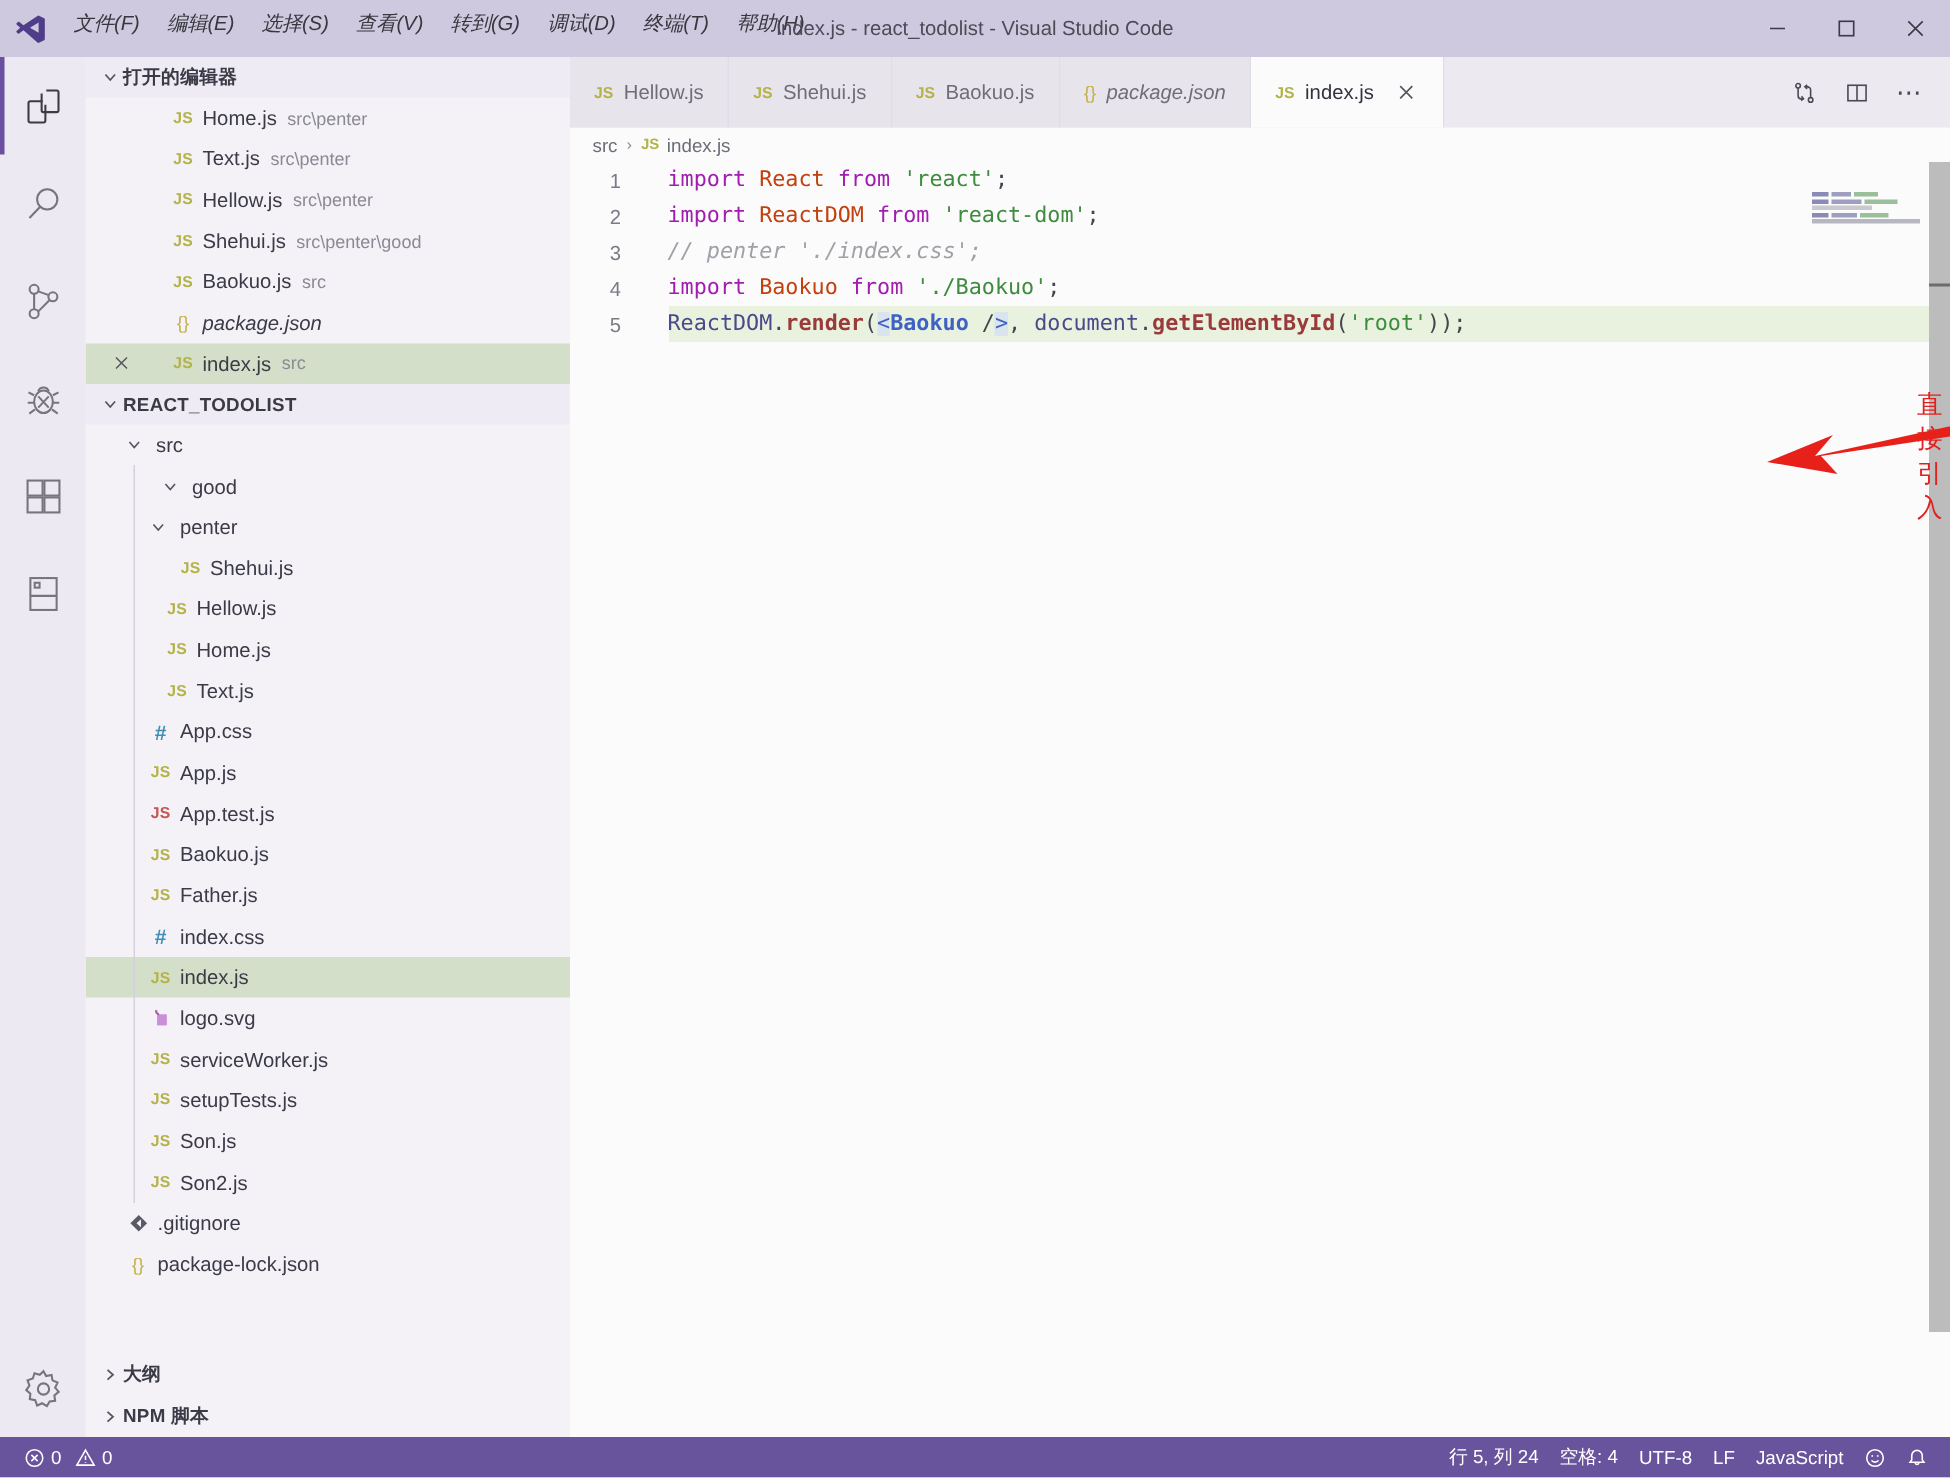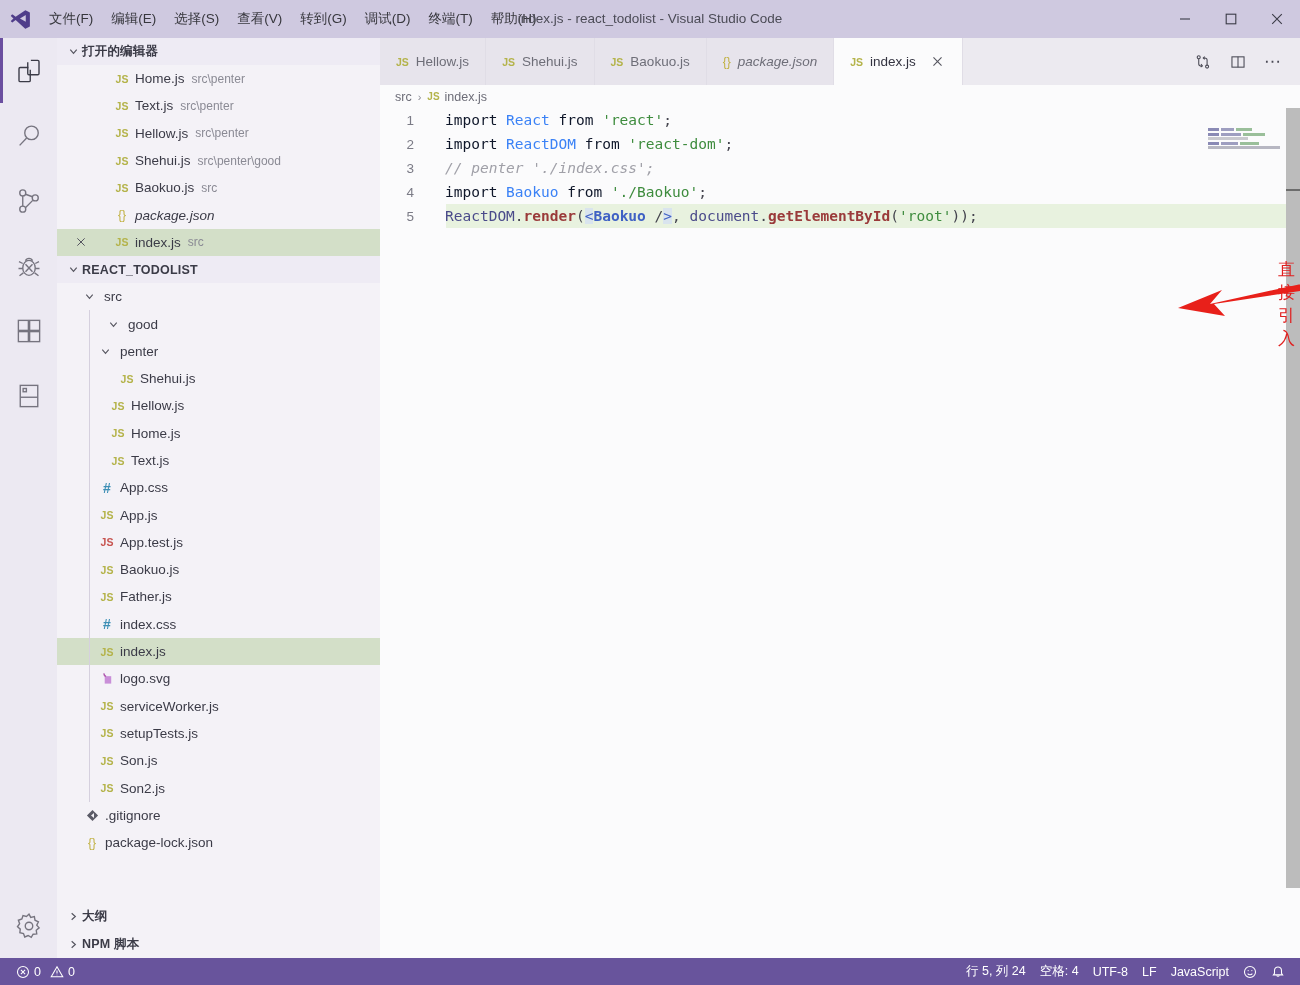--- a/index.html
+++ b/index.html
@@ -16,21 +16,21 @@
   .titlebar {
     height: 38px; flex: 0 0 38px;
     background: #cfc9e0;
     display: flex; align-items: center;
     position: relative;
     color: #3b3b47;
     font-size: 13.5px;
   }
   .vs-logo { width: 40px; height: 38px; display: flex; align-items: center; justify-content: center; }
   .vs-logo svg { width: 21px; height: 21px; }
-  .menubar { display: flex; align-items: center; height: 32px; }
+  .menubar { display: flex; align-items: flex-end; height: 32px; font-style: italic; }
   .menu-item {
     padding: 0 9px; height: 38px; line-height: 38px;
     font-size: 13.5px; color: #37373d; white-space: nowrap;
     cursor: default;
   }
   .win-title {
     position: absolute; left: 0; right: 0; top: 0; height: 38px;
     line-height: 38px; text-align: center;
     font-size: 13.5px; color: #4b4b56;
     pointer-events: none;
@@ -185,22 +185,22 @@
   .lnum {
     width: 55px; flex: 0 0 55px; text-align: right; padding-right: 21px;
     color: #7b7b86; font-size: 13.5px;
     font-family: "Liberation Sans", sans-serif;
   }
   .ctext { padding-left: 10px; }
   .codeline.hl .ctext-bg {
     position: absolute; left: 66px; right: 0; height: 24px;
     background: #e8f2df;
   }
-  .kw   { color: #0f172a; }
-  .var  { color: #3b82f6; }
+  .kw   { color: #a21caf; }
+  .var  { color: #c2410c; }
   .str  { color: #3e8c3e; }
   .cmt  { color: #a0a0a8; font-style: italic; }
   .fn   { color: #9a3a3a; font-weight: bold; }
   .obj  { color: #4a4a8a; }
   .punc { color: #44444e; }
   .tag  { color: #3f61c4; font-weight: bold; }
   .brack{ background: #d9e4ee; color: #3f61c4; }
 
   .minimap {
     position: absolute; right: 14px; top: 0; width: 98px; height: 100%;

